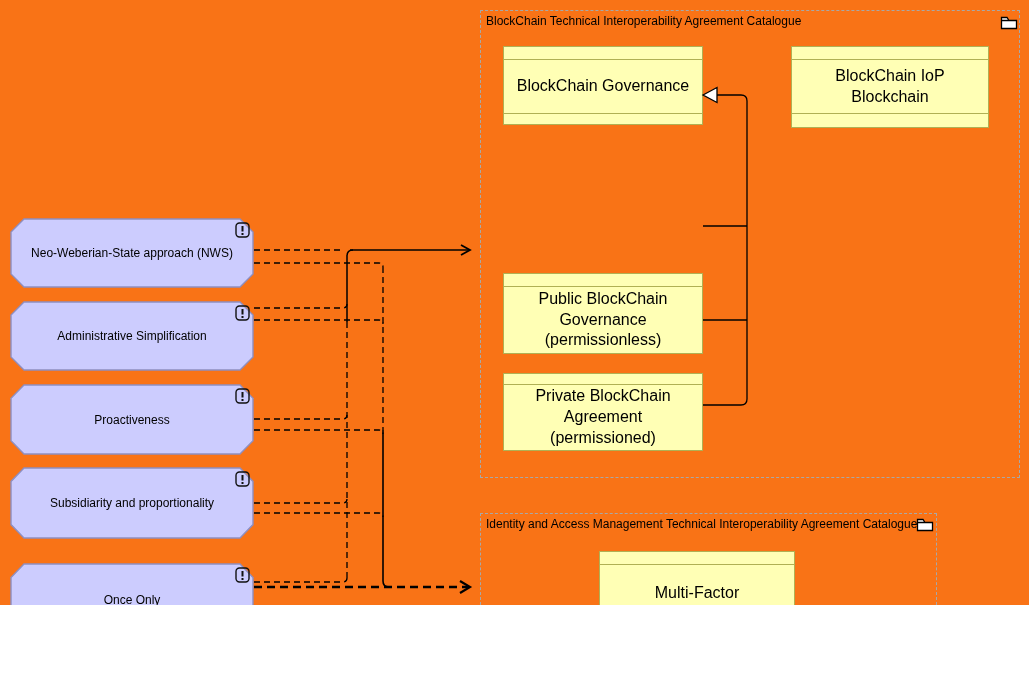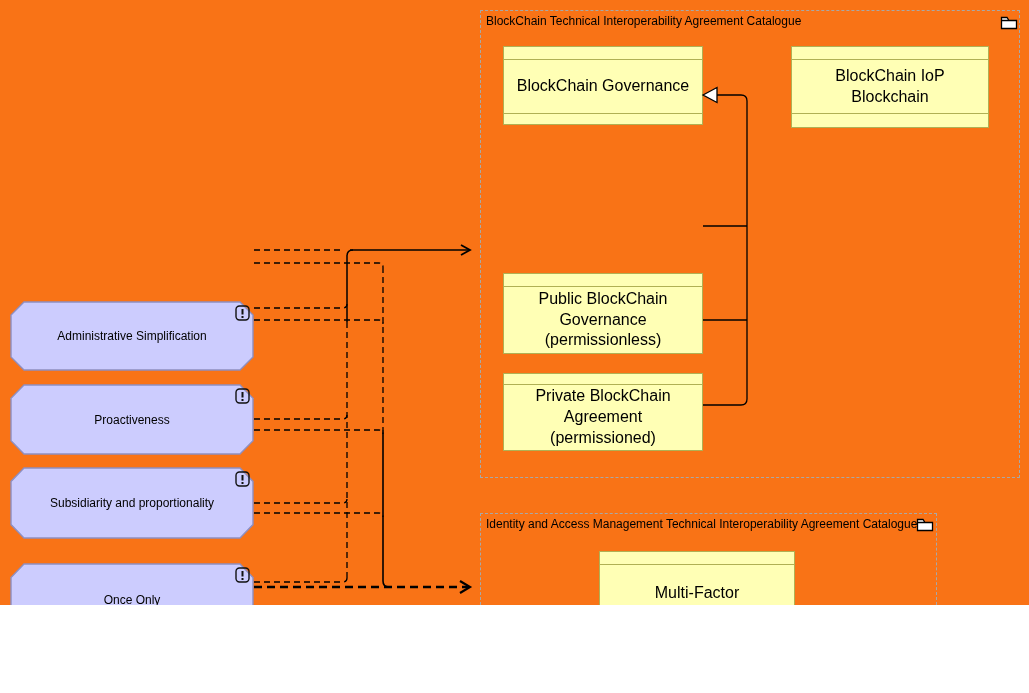--- a/index.html
+++ b/index.html
@@ -73,20 +73,31 @@
       <path d="M1.5 4.5 V12.5 H16.5 V4.5 Z M1.5 4.5 V1.5 H7 L9 4.5" fill="#fff" stroke="#000" stroke-width="1.3"></path>
     </svg>
 
     <div class="contract" style="left:118px;top:37px;width:196px;height:105px;">
       <div class="c-top" style="height:12px"></div>
       <div class="c-label">Multi-Factor Authentication</div>
       <div class="c-bot" style="height:12px"></div>
     </div>
   </div>
 
+  <div class="principle" style="left:10px;top:218px;width:244px;height:70px;">
+    <svg class="oct" viewBox="0 0 244 70" preserveAspectRatio="none">
+      <polygon points="14,1 230,1 243,14 243,56 230,69 14,69 1,56 1,14"></polygon>
+      </svg>
+    <span class="p-label">Neo-Weberian-State approach (NWS)</span>
+    <svg class="bang" width="15" height="16" viewBox="0 0 15 16">
+      <rect x="1" y="1" width="13" height="14" rx="3.5" fill="none" stroke="#111" stroke-width="1.4"></rect>
+      <line x1="7.5" y1="4" x2="7.5" y2="9.5" stroke="#111" stroke-width="2"></line>
+      <rect x="6.5" y="11" width="2" height="2" fill="#111"></rect>
+      </svg>
+  </div>
 
   <div class="principle" style="left:10px;top:301px;width:244px;height:70px;">
     <svg class="oct" viewBox="0 0 244 70" preserveAspectRatio="none">
       <polygon points="14,1 230,1 243,14 243,56 230,69 14,69 1,56 1,14"></polygon>
       </svg>
     <span class="p-label">Administrative Simplification</span>
     <svg class="bang" width="15" height="16" viewBox="0 0 15 16">
       <rect x="1" y="1" width="13" height="14" rx="3.5" fill="none" stroke="#111" stroke-width="1.4"></rect>
       <line x1="7.5" y1="4" x2="7.5" y2="9.5" stroke="#111" stroke-width="2"></line>
       <rect x="6.5" y="11" width="2" height="2" fill="#111"></rect>

